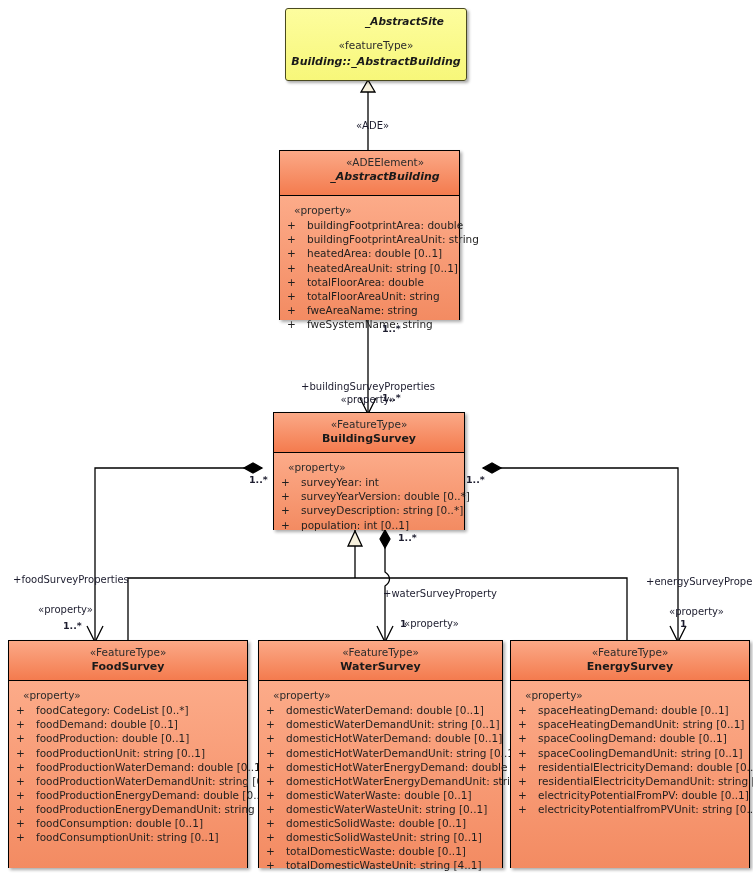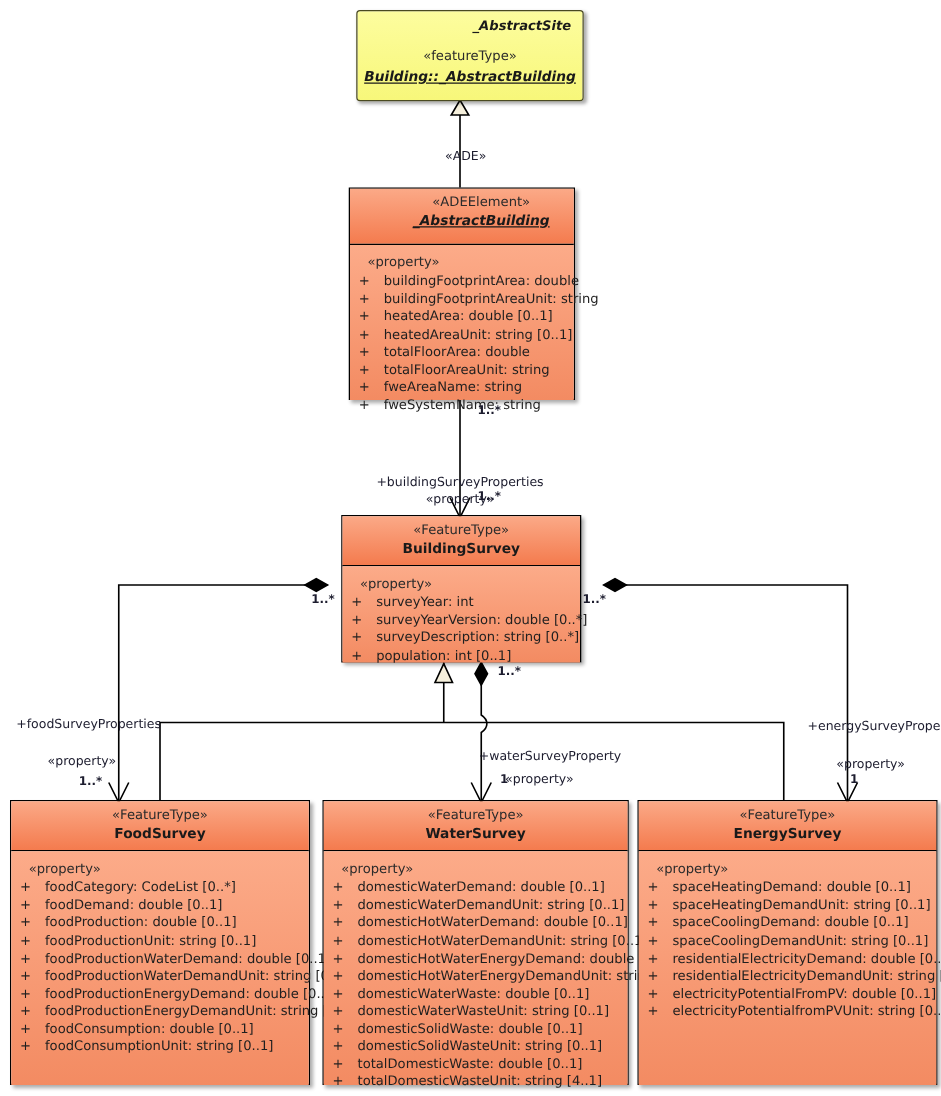--- a/index.html
+++ b/index.html
@@ -12,27 +12,27 @@
        box-shadow:2px 2px 3px rgba(0,0,0,0.33);}
   .box.yellow{background:linear-gradient(to bottom,#fdfd9e 0%,#f7f77a 100%);
               border:1.3px solid #4a4a20;border-radius:3px;}
   .hdr{box-sizing:border-box;padding:5px 4px 4px 4px;text-align:center;
        background:linear-gradient(to bottom,#fba987 0%,#f47b4e 100%);
        border-bottom:1.3px solid #000;}
   .body{box-sizing:border-box;padding:7px 4px 4px 4px;
         background:linear-gradient(to bottom,#fcab89 0%,#f38b62 100%);}
   .stereo{font-size:10.5px;color:#2b2b2b;line-height:1.25;}
   .cname{font-size:11px;font-weight:bold;color:#1a1a1a;line-height:1.4;}
-  .cname.ital{font-style:italic;text-decoration:underline;}
+  .cname.ital{font-style:italic;}
   .proplbl{font-size:10.5px;color:#2b2b2b;padding-left:10px;line-height:1.35;
            margin-bottom:1px;}
   .attr{font-size:10.5px;color:#1f1f1f;line-height:1.345;white-space:nowrap;}
   .attr .vis{display:inline-block;width:20px;padding-left:3px;color:#1f1f1f;}
 
-  .ytitle{position:absolute;right:9px;top:6px;font-size:10.5px;
+  .ytitle{position:absolute;right:22px;top:6px;font-size:10.5px;
           font-style:italic;font-weight:bold;color:#1a1a1a;}
   .ycenter{position:absolute;left:0;right:0;text-align:center;}
 
   .lbl{position:absolute;font-size:10px;color:#1c1c2e;white-space:nowrap;
        line-height:1.25;}
   .lbl.c{text-align:center;margin-top:16px;}
   .mult{position:absolute;font-size:9.5px;color:#1c1c2e;white-space:nowrap;
         font-weight:bold;}
 </style>
 </head>
@@ -223,21 +223,21 @@
   <div class="lbl c" style="left:268px;width:200px;top:365px;">+buildingSurveyProperties</div>
   <div class="lbl c" style="left:268px;width:200px;top:378px;">«property»</div>
   <div class="mult" style="left:382px;top:392px;">1..*</div>
 
   <div class="mult" style="left:249px;top:474px;">1..*</div>
   <div class="lbl" style="left:13px;top:574px;text-align:center;">+foodSurveyProperties</div>
   <div class="lbl c" style="left:13px;width:105px;top:588px;">«property»</div>
   <div class="mult" style="left:63px;top:620px;">1..*</div>
 
   <div class="mult" style="left:398px;top:532px;">1..*</div>
-  <div class="lbl" style="left:383px;top:600px;">+waterSurveyProperty</div>
+  <div class="lbl" style="left:383px;top:588px;">+waterSurveyProperty</div>
   <div class="lbl c" style="left:383px;width:97px;top:602px;">«property»</div>
   <div class="mult" style="left:400px;top:618px;">1</div>
 
   <div class="mult" style="left:466px;top:474px;">1..*</div>
   <div class="lbl" style="left:646px;top:576px;">+energySurveyProperty</div>
   <div class="lbl c" style="left:646px;width:101px;top:590px;">«property»</div>
   <div class="mult" style="left:680px;top:618px;">1</div>
 
 </div>
 

